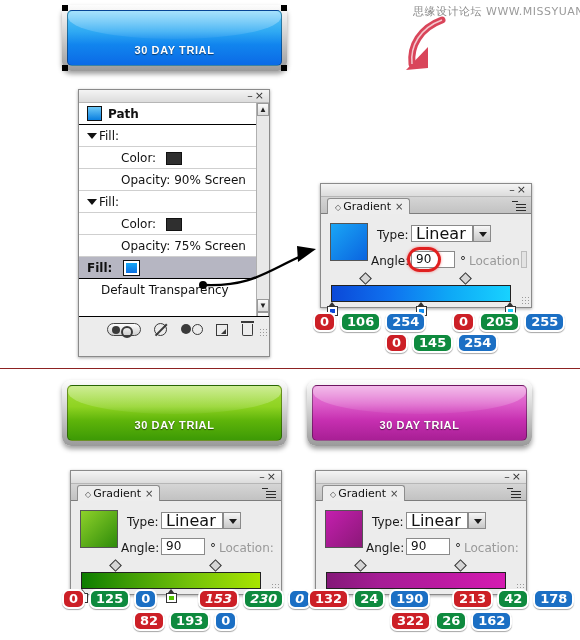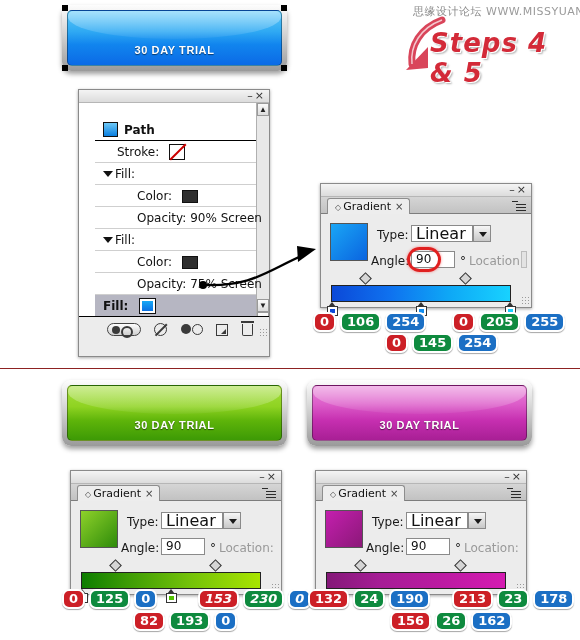--- a/index.html
+++ b/index.html
@@ -67,21 +67,21 @@
     font-size:8px; line-height:11px; text-align:center; color:#222;
   }
   .sc-arrow.up { top:0; }
   .sc-arrow.dn { bottom:26px; }
   .sc-thumb {
     position:absolute; left:0; width:12px; height:26px; bottom:0;
     background:linear-gradient(#fbfbfb,#d8d8d8); border:1px solid #9a9a9a;
   }
   .sc-thumb b { display:block; width:7px; height:1px; background:#777; margin:3px auto 0; }
 
-  .ap-list { position:absolute; left:0; top:16px; right:13px;padding-left:16px; }
+  .ap-list { position:absolute; left:0; top:0; right:13px; }
   .ap-row {
     position:relative; height:22px; padding-left:8px;
     border-bottom:1px solid #000;
     font-size:12px; color:#111; line-height:22px;
     font-family:"DejaVu Sans", sans-serif;
     white-space:nowrap;
   }
   .ap-row.thin { border-bottom:1px solid #cfcfcf; }
   .ap-row.nobd { border-bottom:none; }
   .ap-row.sel { background:#b6b6c2; font-weight:bold; }
@@ -263,21 +263,20 @@
   <span class="anchor" style="left:0;bottom:0;"></span>
   <span class="anchor" style="right:0;bottom:0;"></span>
 </div>
 
 <div class="steps-wrap" style="left:388px;top:12px;width:190px;height:60px;">
   <svg width="190" height="60" style="position:absolute;left:0;top:0;">
     <path d="M54 8 C 32 16, 22 34, 24 52" stroke="#d9455a" stroke-width="7" fill="none" stroke-linecap="round"></path>
     <path d="M40 35 L 18 58 L 40 56 Z" fill="#d9455a"></path>
     <path d="M54 8 C 32 16, 22 34, 24 52" stroke="#ffffff" stroke-width="1.5" fill="none" opacity=".7"></path>
   </svg>
-  <div class="steps-text" style="position:absolute;left:42px;top:16px;">Steps 4 &amp; 5</div>
 </div>
 
 <div class="watermark" style="left:413px;top:4px;">
   <span class="wm-cn">思缘设计论坛</span>
   <span>WWW.MISSYUAN.COM</span>
 </div>
 
 <div class="panel" id="appearance">
   <div class="panel-topbar">
     <span class="win-btns">
@@ -296,24 +295,20 @@
           <b></b>
         </div>
     </div>
 
     <div class="ap-list">
 
       <div class="ap-row hdr">
         <span class="sw-path"></span><span>Path</span>
       </div>
 
-      <div class="ap-row thin ap-indent1">
-        <span>Stroke:</span>
-        <span class="sw-none"></span>
-      </div>
 
       <div class="ap-row thin">
         <span class="tri"></span><span>Fill:</span>
       </div>
 
       <div class="ap-row thin ap-indent2">
         <span>Color:</span>
         <span class="sw-dark"></span>
       </div>
 
@@ -579,17 +574,17 @@
         </span>
     </span>
     <span class="grip"></span>
   </div>
 </div>
 
 <div class="rgbgroup" style="left:308px;top:589px;">
   <span class="rgb r">132</span><span class="rgb g">24</span><span class="rgb b">190</span>
 </div>
 <div class="rgbgroup" style="left:452px;top:589px;">
-  <span class="rgb r">213</span><span class="rgb g">23</span><span class="rgb b">178</span>
+  <span class="rgb r">213</span><span class="rgb g">42</span><span class="rgb b">178</span>
 </div>
 <div class="rgbgroup" style="left:390px;top:611px;">
-  <span class="rgb r">156</span><span class="rgb g">26</span><span class="rgb b">162</span>
+  <span class="rgb r">322</span><span class="rgb g">26</span><span class="rgb b">162</span>
 </div>
 
 </body></html>

